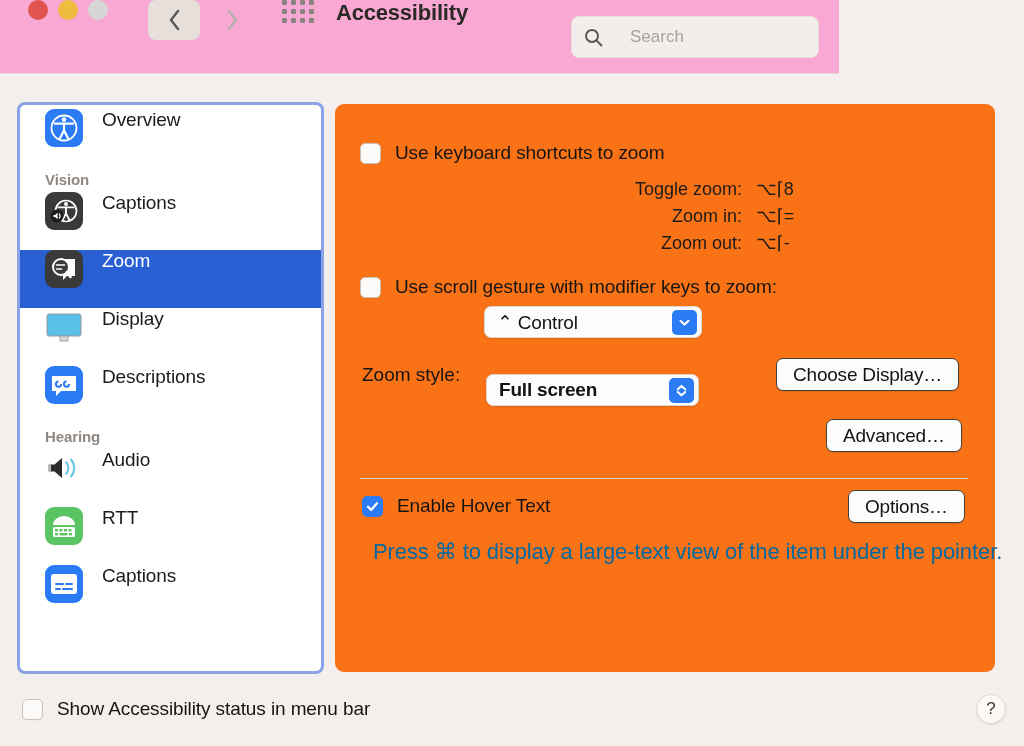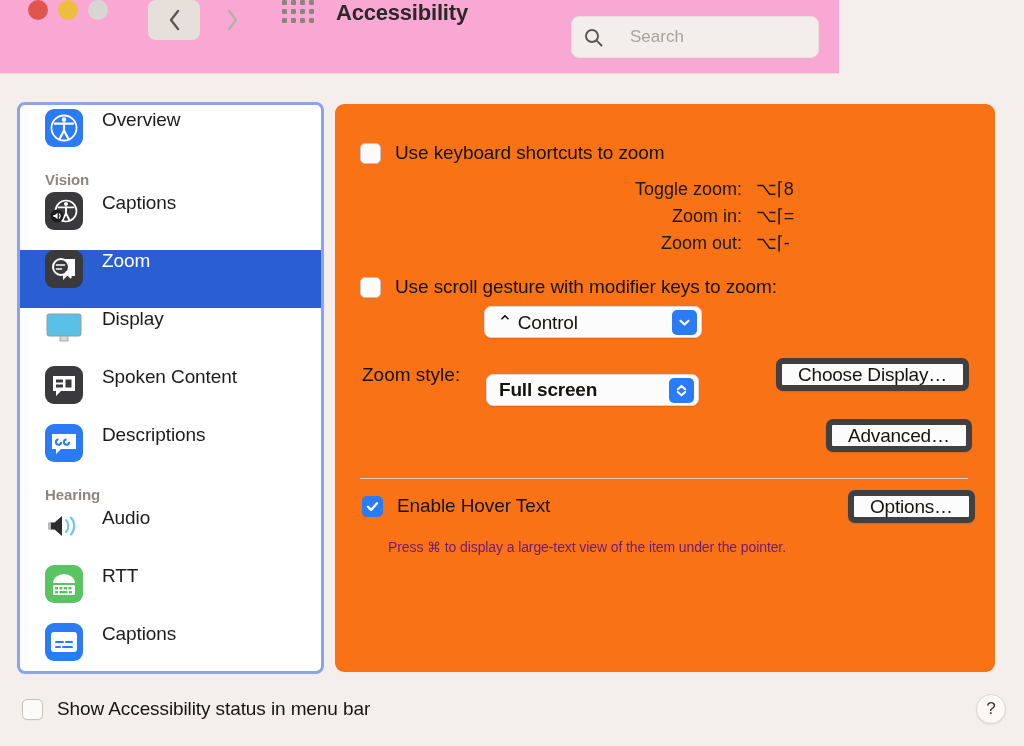--- a/index.html
+++ b/index.html
@@ -126,35 +126,35 @@
   .popup .pbtn {
     position: absolute; right: 4px; top: 3px;
     width: 25px; height: 25px; border-radius: 5px; background: #2b7bf5;
     display: flex; align-items: center; justify-content: center;
   }
   .pbtn svg { width: 15px; height: 15px; }
   .pbtn path { fill: none; stroke: #fff; stroke-width: 2.1; stroke-linecap: round; stroke-linejoin: round; }
 
   .pushbtn {
     height: 33px; background: #fdfcfc; border-radius: 7px;
-    border: 6px solid #404040;
+    border: 1px solid #404040;
     display: flex; align-items: center; justify-content: center;
     padding: 0 16px; font-size: 19px; color: #15130f; letter-spacing: -0.2px;
     box-shadow: 0 1px 1.5px rgba(0,0,0,0.10);
     white-space: nowrap;
   }
 
   #divider {
     position: absolute; left: 360px; top: 478px; width: 608px; height: 1px;
     background: #d5ccc6;
   }
 
   #hover-note {
-    position: absolute; left: 388px; top: 539px;
-    font-size: 14px; color: #701a75; letter-spacing: -0.1px;
+    position: absolute; left: 373px; top: 539px;
+    font-size: 22px; color: #0369a1; letter-spacing: -0.1px;
   }
 
   
   #bottom-cb { position: absolute; left: 22px; top: 698px; display: flex; align-items: center; }
   #bottom-cb .cblabel { font-size: 19px; }
 
   #help {
     position: absolute; right: 18px; top: 694px;
     width: 30px; height: 30px; border-radius: 50%;
     background: #fbf8f6; border: 1px solid #e0d8d2;
@@ -255,30 +255,20 @@
 
     <div class="side-item">
       <svg class="ico" viewBox="0 0 38 38">
         <rect x="2" y="6" width="34" height="22" rx="2" fill="#5bc0e8"></rect>
         <rect x="2" y="6" width="34" height="22" rx="2" fill="none" stroke="#9a9a9a" stroke-width="1"></rect>
         <rect x="15" y="28" width="8" height="5" fill="#d7d7d7" stroke="#9a9a9a" stroke-width="0.8"></rect>
       </svg>
       <span class="lbl">Display</span>
     </div>
 
-    <div class="side-item">
-      <svg class="ico" viewBox="0 0 38 38">
-        <rect x="0" y="0" width="38" height="38" rx="9" fill="#3a3a3c"></rect>
-        <path d="M8 10 h22 v15 h-14 l-5 5 v-5 h-3 z" fill="#fff"></path>
-        <rect x="11" y="13.5" width="7" height="3" fill="#3a3a3c"></rect>
-        <rect x="11" y="18.5" width="7" height="3" fill="#3a3a3c"></rect>
-        <rect x="20.5" y="13.5" width="6" height="8" fill="#3a3a3c"></rect>
-      </svg>
-      <span class="lbl">Spoken Content</span>
-    </div>
 
     <div class="side-item">
       <svg class="ico" viewBox="0 0 38 38">
         <rect x="0" y="0" width="38" height="38" rx="9" fill="#2b7bf5"></rect>
         <path d="M7 10 h24 v15 h-15 l-5 5 v-5 h-4 z" fill="#fff"></path>
         <path d="M13.5 15.5 a2.6 2.6 0 1 0 2.6 2.6 c0 1.6 -1 2.6 -2.4 3" fill="none" stroke="#2b7bf5" stroke-width="2"></path>
         <path d="M21.5 15.5 a2.6 2.6 0 1 0 2.6 2.6 c0 1.6 -1 2.6 -2.4 3" fill="none" stroke="#2b7bf5" stroke-width="2"></path>
       </svg>
       <span class="lbl">Descriptions</span>
     </div>

